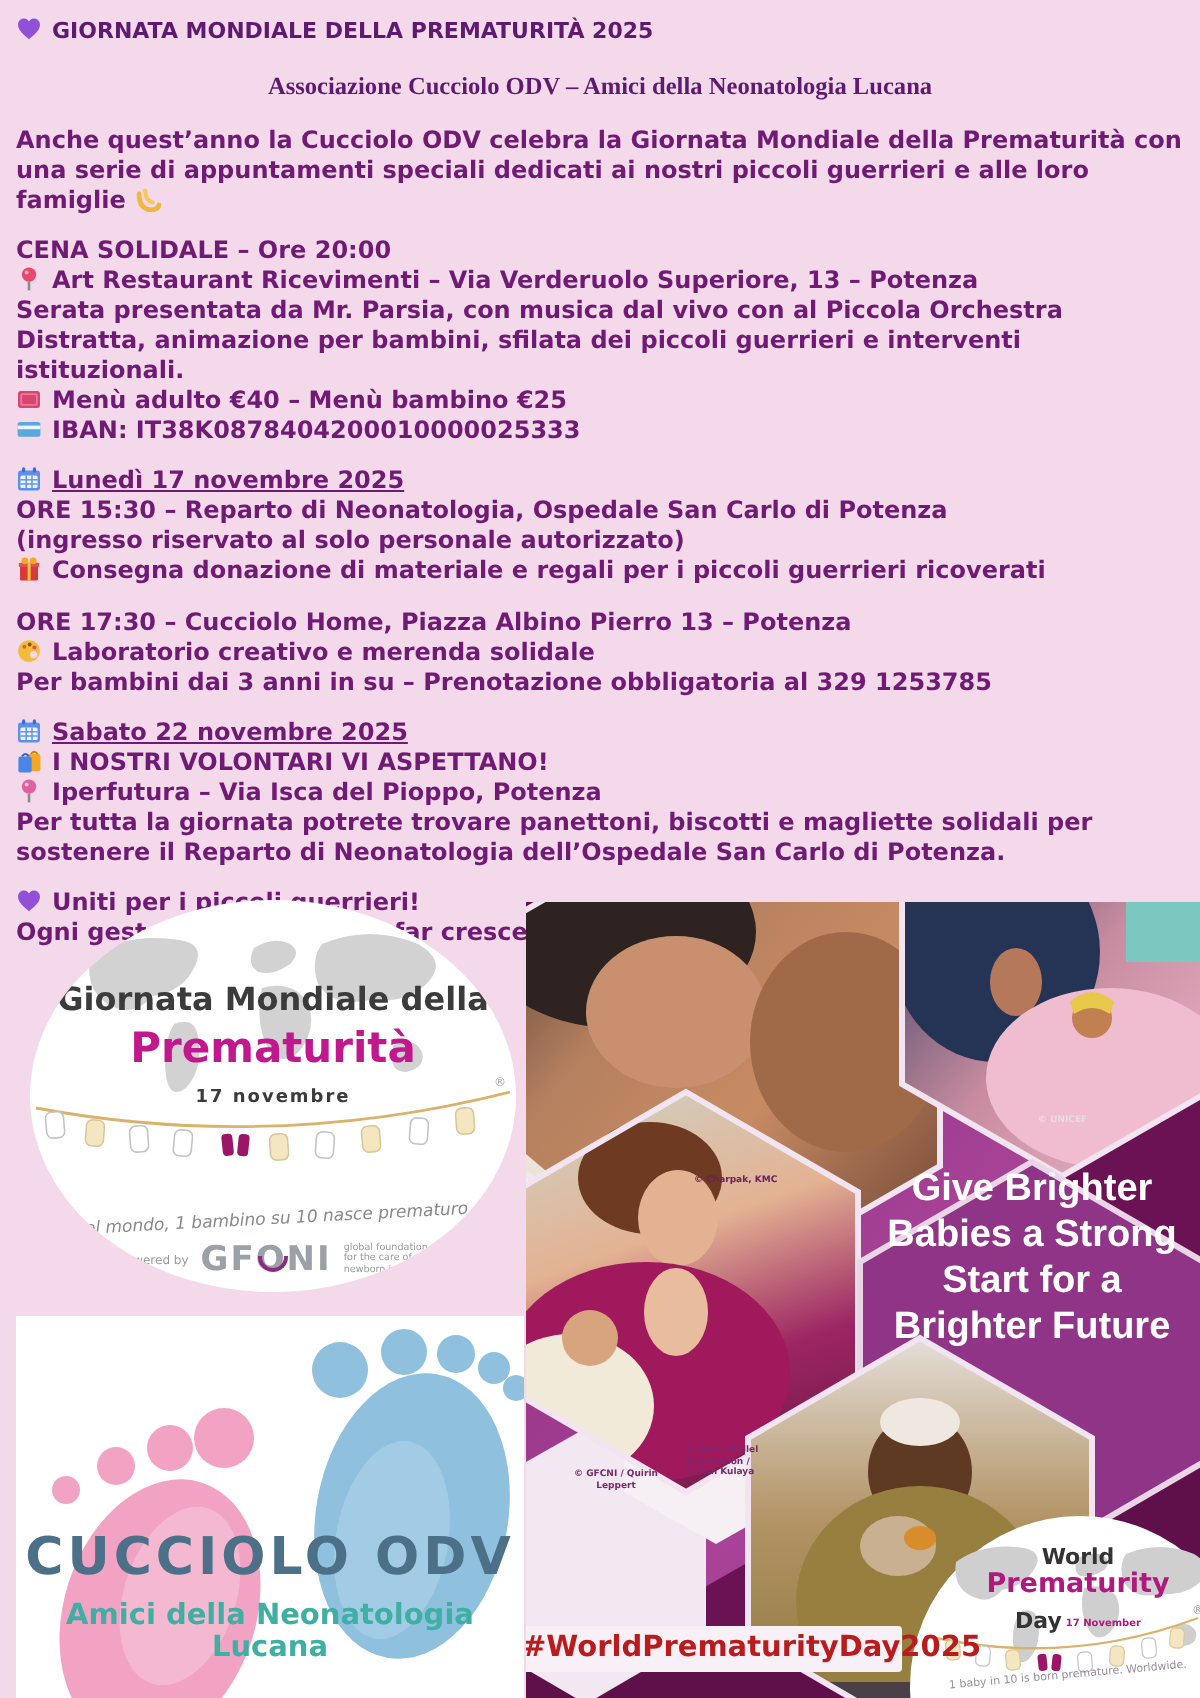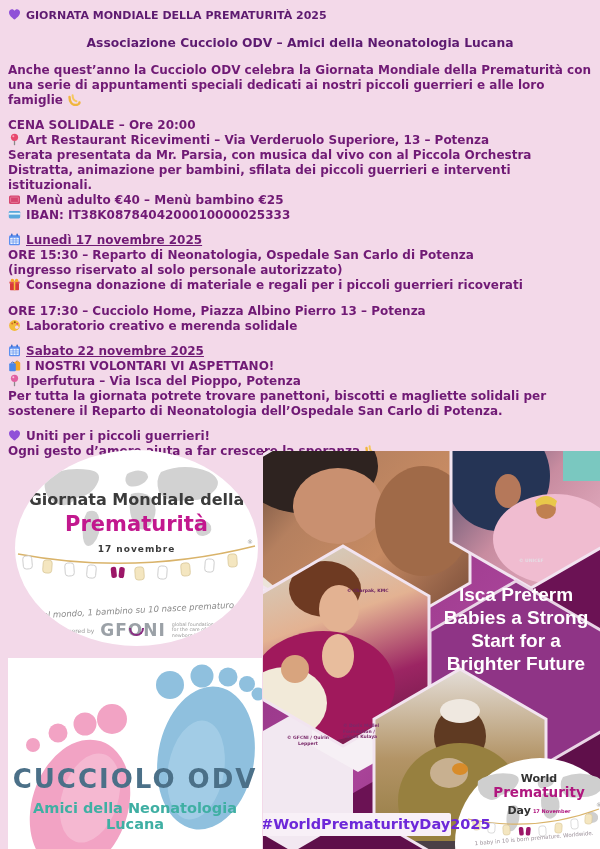--- a/index.html
+++ b/index.html
@@ -3,21 +3,21 @@
 <meta charset="utf-8">
 <style>
   html,body{margin:0;padding:0;}
   .page{position:relative;width:600px;height:849px;background:#f3d9e9;overflow:hidden;
         font-family:"DejaVu Sans","Liberation Sans",sans-serif;}
   
   .textblock{position:absolute;left:0;top:0;width:600px;padding:6px 8px 0 8px;box-sizing:border-box;}
   .line,.para{font-weight:bold;font-size:12px;line-height:15px;color:#701a75;margin:0;}
   .para{max-width:584px;}
   .title-line{text-align:left;font-size:11px;color:#5d1a70;margin-top:2px;}
-  .subtitle-line{text-align:center;font-size:12.3px;color:#5d1a70;margin-top:13px;}
+  .subtitle-line{text-align:center;font-size:12.3px;color:#5d1a70;margin-top:13px;font-family:Liberation Serif, serif;}
   .intro{margin-top:12px;}
   .sec{margin-top:10px;}
   .sp{height:11px;}
   .u{text-decoration:underline;}
   .ic{display:inline-block;width:13px;height:13px;vertical-align:-2px;margin-right:5px;}
   .ic.trail{margin-right:0;margin-left:5px;}
   
   .gfoni{position:absolute;left:15px;top:450px;width:243px;height:196px;background:#ffffff;
          border-radius:50%;overflow:hidden;}
   .gfoni .mapsvg{position:absolute;left:0;top:0;}
@@ -35,21 +35,21 @@
   .cucciolo{position:absolute;left:8px;top:658px;width:254px;height:222px;background:#ffffff;overflow:hidden;}
   .cu-name{position:absolute;left:0;right:0;top:106px;text-align:center;font-weight:bold;font-size:26px;
            letter-spacing:2px;color:#4b7088;}
   .cu-tag{position:absolute;left:0;right:0;top:142px;text-align:center;font-weight:bold;font-size:14.5px;color:#3fafa3;}
   
   .poster{position:absolute;left:263px;top:451px;width:337px;height:398px;overflow:hidden;background:#7c2168;}
   .poster svg{position:absolute;left:0;top:0;}
   .headline{position:absolute;left:168px;top:132px;width:170px;text-align:center;
             font-family:"Liberation Sans",sans-serif;font-weight:bold;font-size:19px;line-height:23px;color:#ffffff;}
   .hashtag{position:absolute;left:-2px;top:362px;width:190px;height:23px;line-height:23px;background:#f8f0f7;
-           text-align:center;font-weight:bold;font-size:14.5px;color:#6d28d9;border-radius:2px;}
+           text-align:center;font-weight:bold;font-size:14.5px;color:#b91c1c;border-radius:2px;}
   .wpd{position:absolute;left:192px;top:322px;width:168px;text-align:center;}
   .wpd-w1{font-weight:bold;font-size:11px;line-height:12px;color:#333333;}
   .wpd-w2{font-weight:bold;font-size:13.5px;line-height:14px;color:#b0177f;}
   .wpd-w3{font-weight:bold;font-size:11px;line-height:12px;color:#333333;display:inline-block;}
   .wpd-w4{font-weight:bold;font-size:5px;color:#b0177f;display:inline-block;margin-left:2px;vertical-align:1px;}
   .wpd-tag{position:absolute;left:196px;top:384px;width:150px;text-align:center;font-size:5.5px;color:#9a8f98;transform:rotate(-5deg);}
   .credit{position:absolute;font-weight:bold;font-size:4.5px;line-height:5.5px;}
   .cr1{left:84px;top:137px;color:#6b2060;}
   .cr2{left:256px;top:107px;color:#e5dce4;}
   .cr3{left:20px;top:284px;width:50px;color:#7a2a6a;text-align:center;}
@@ -145,20 +145,21 @@
         <span class="ic">
           <svg width="13" height="13" viewBox="0 0 13 13">
               <circle cx="6.5" cy="6.5" r="5.4" fill="#f2bc3a"></circle>
               <circle cx="8.8" cy="8.3" r="1.8" fill="#f3d9e9"></circle>
               <circle cx="4.2" cy="4.4" r="1" fill="#d86a2a"></circle>
               <circle cx="6.8" cy="3.3" r="1" fill="#8a5a00"></circle>
               <circle cx="9.2" cy="4.8" r="1" fill="#e8486e"></circle>
             </svg>
         </span><span>Laboratorio creativo e merenda solidale</span>
       </div>
+      <div class="line">Per bambini dai 3 anni in su – Prenotazione obbligatoria al 329 1253785</div>
     </div>
 
     <div class="sec">
       <div class="line">
         <span class="u">
           <span class="ic">
             <svg width="13" height="13" viewBox="0 0 13 13">
                 <rect x="1" y="2.2" width="11" height="10" rx="1.5" fill="#5b8ff0"></rect>
                 <rect x="2.2" y="4.8" width="8.6" height="6.2" rx="0.8" fill="#ffffff" opacity="0.9"></rect>
                 <line x1="2.2" y1="6.9" x2="10.8" y2="6.9" stroke="#5b8ff0" stroke-width="0.7"></line>
@@ -408,21 +409,21 @@
           <rect x="276" y="375" width="7" height="10" rx="2.5" fill="#ffffff" stroke="#c4c4c4" stroke-width="0.6" transform="rotate(-4 279 380)"></rect>
           <rect x="292" y="372" width="7" height="10" rx="2.5" fill="#f4e6c0" stroke="#d9c89a" stroke-width="0.6" transform="rotate(4 295 377)"></rect>
           <rect x="308" y="368" width="7" height="10" rx="2.5" fill="#ffffff" stroke="#c4c4c4" stroke-width="0.6" transform="rotate(-4 311 373)"></rect>
           <rect x="322" y="363" width="7" height="10" rx="2.5" fill="#f4e6c0" stroke="#d9c89a" stroke-width="0.6" transform="rotate(4 325 368)"></rect>
         </g>
         <text x="333" y="356" font-size="6" fill="#9a9a9a">®</text>
       </g>
     </svg>
 
     <div class="headline">
-      <div>Isca Preterm</div>
+      <div>Give Brighter</div>
       <div>Babies a Strong</div>
       <div>Start for a</div>
       <div>Brighter Future</div>
     </div>
 
     <div class="credit cr1">© Charpak, KMC</div>
     <div class="credit cr2">© UNICEF</div>
     <div class="credit cr3">© GFCNI / Quirin Leppert</div>
     <div class="credit cr4">© Doris Mollel Foundation / Calvin Kulaya</div>
 

